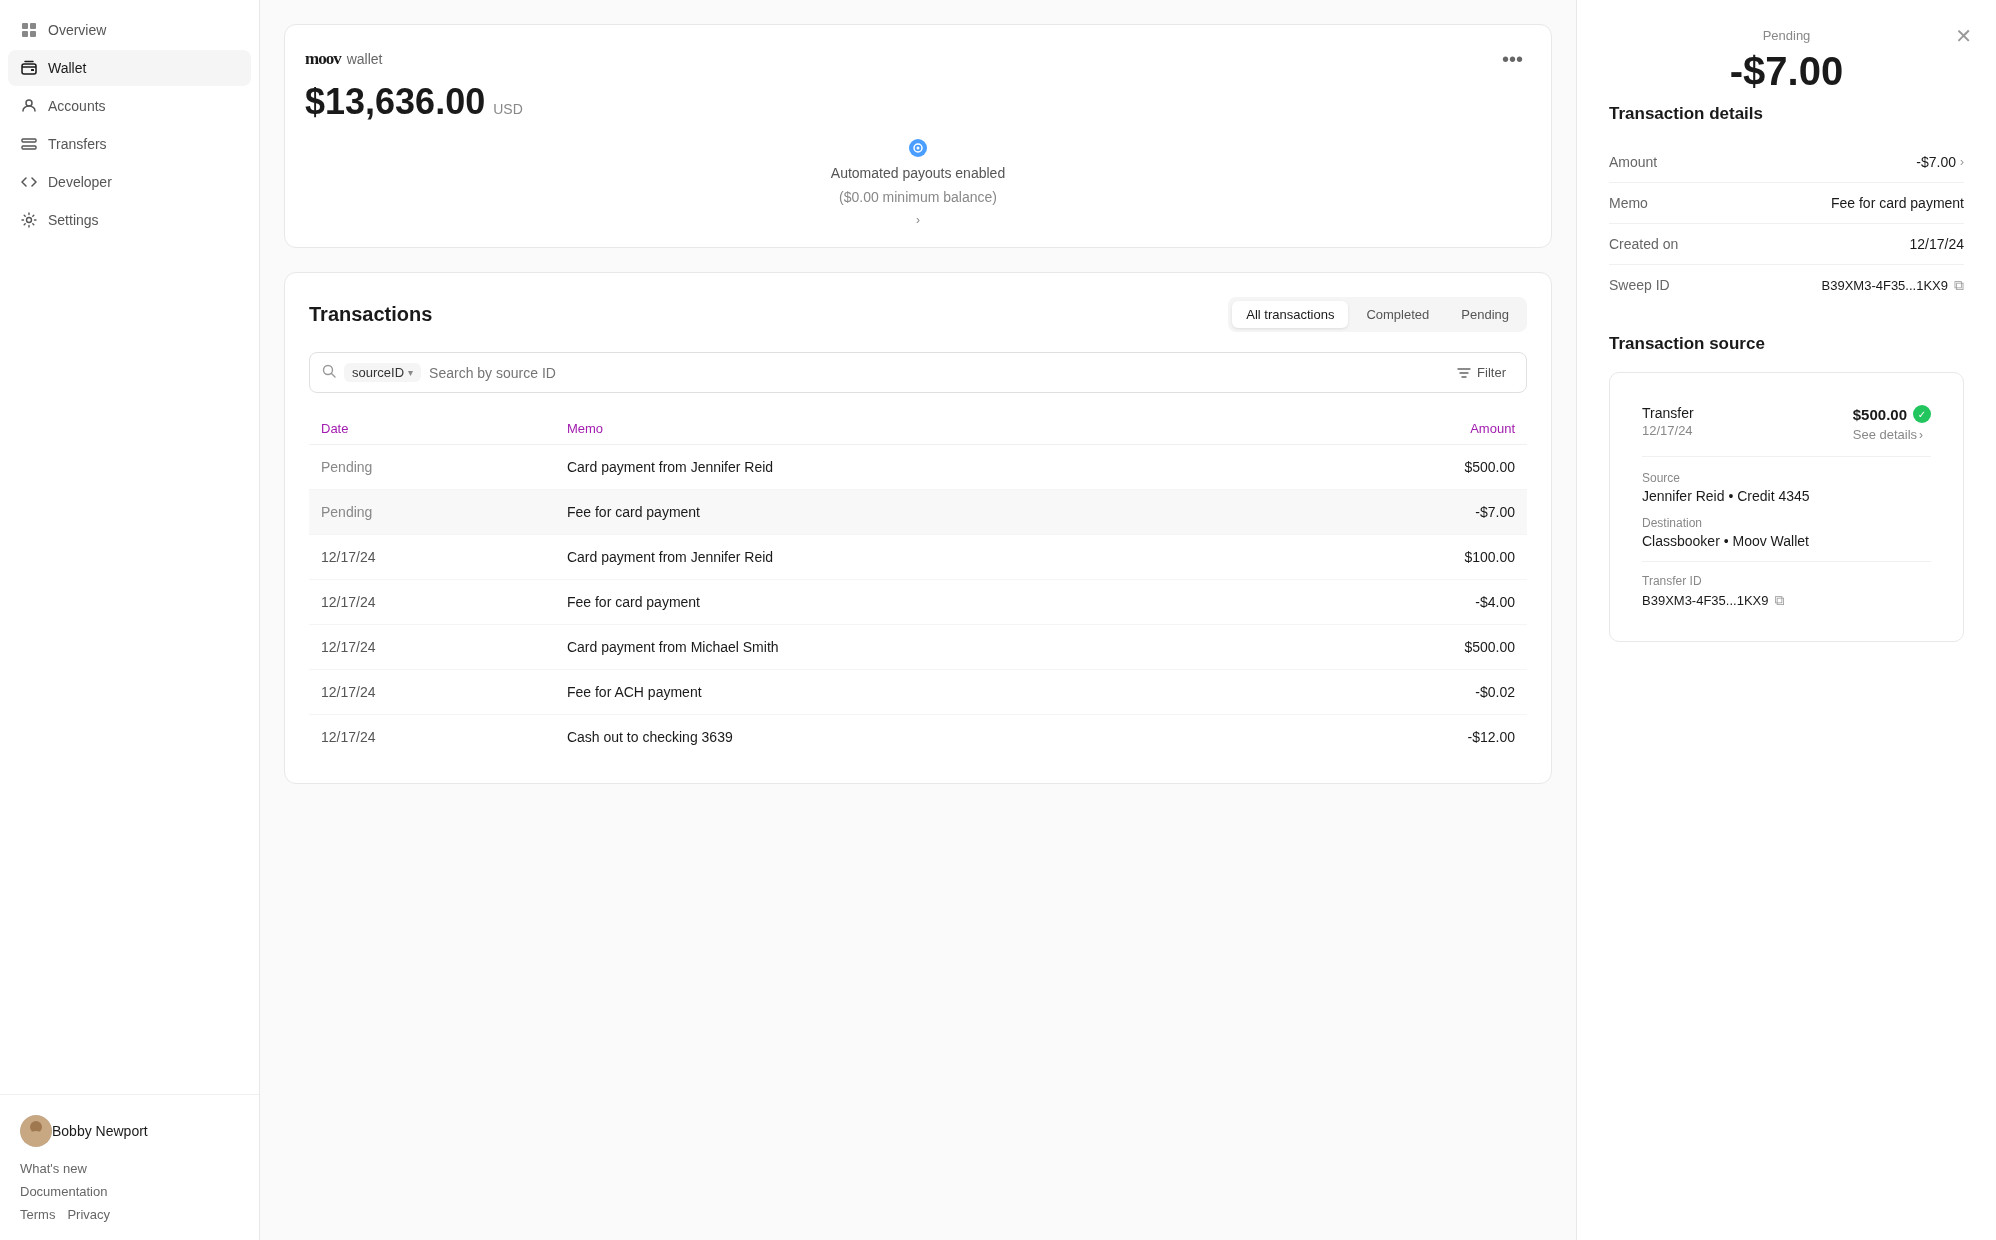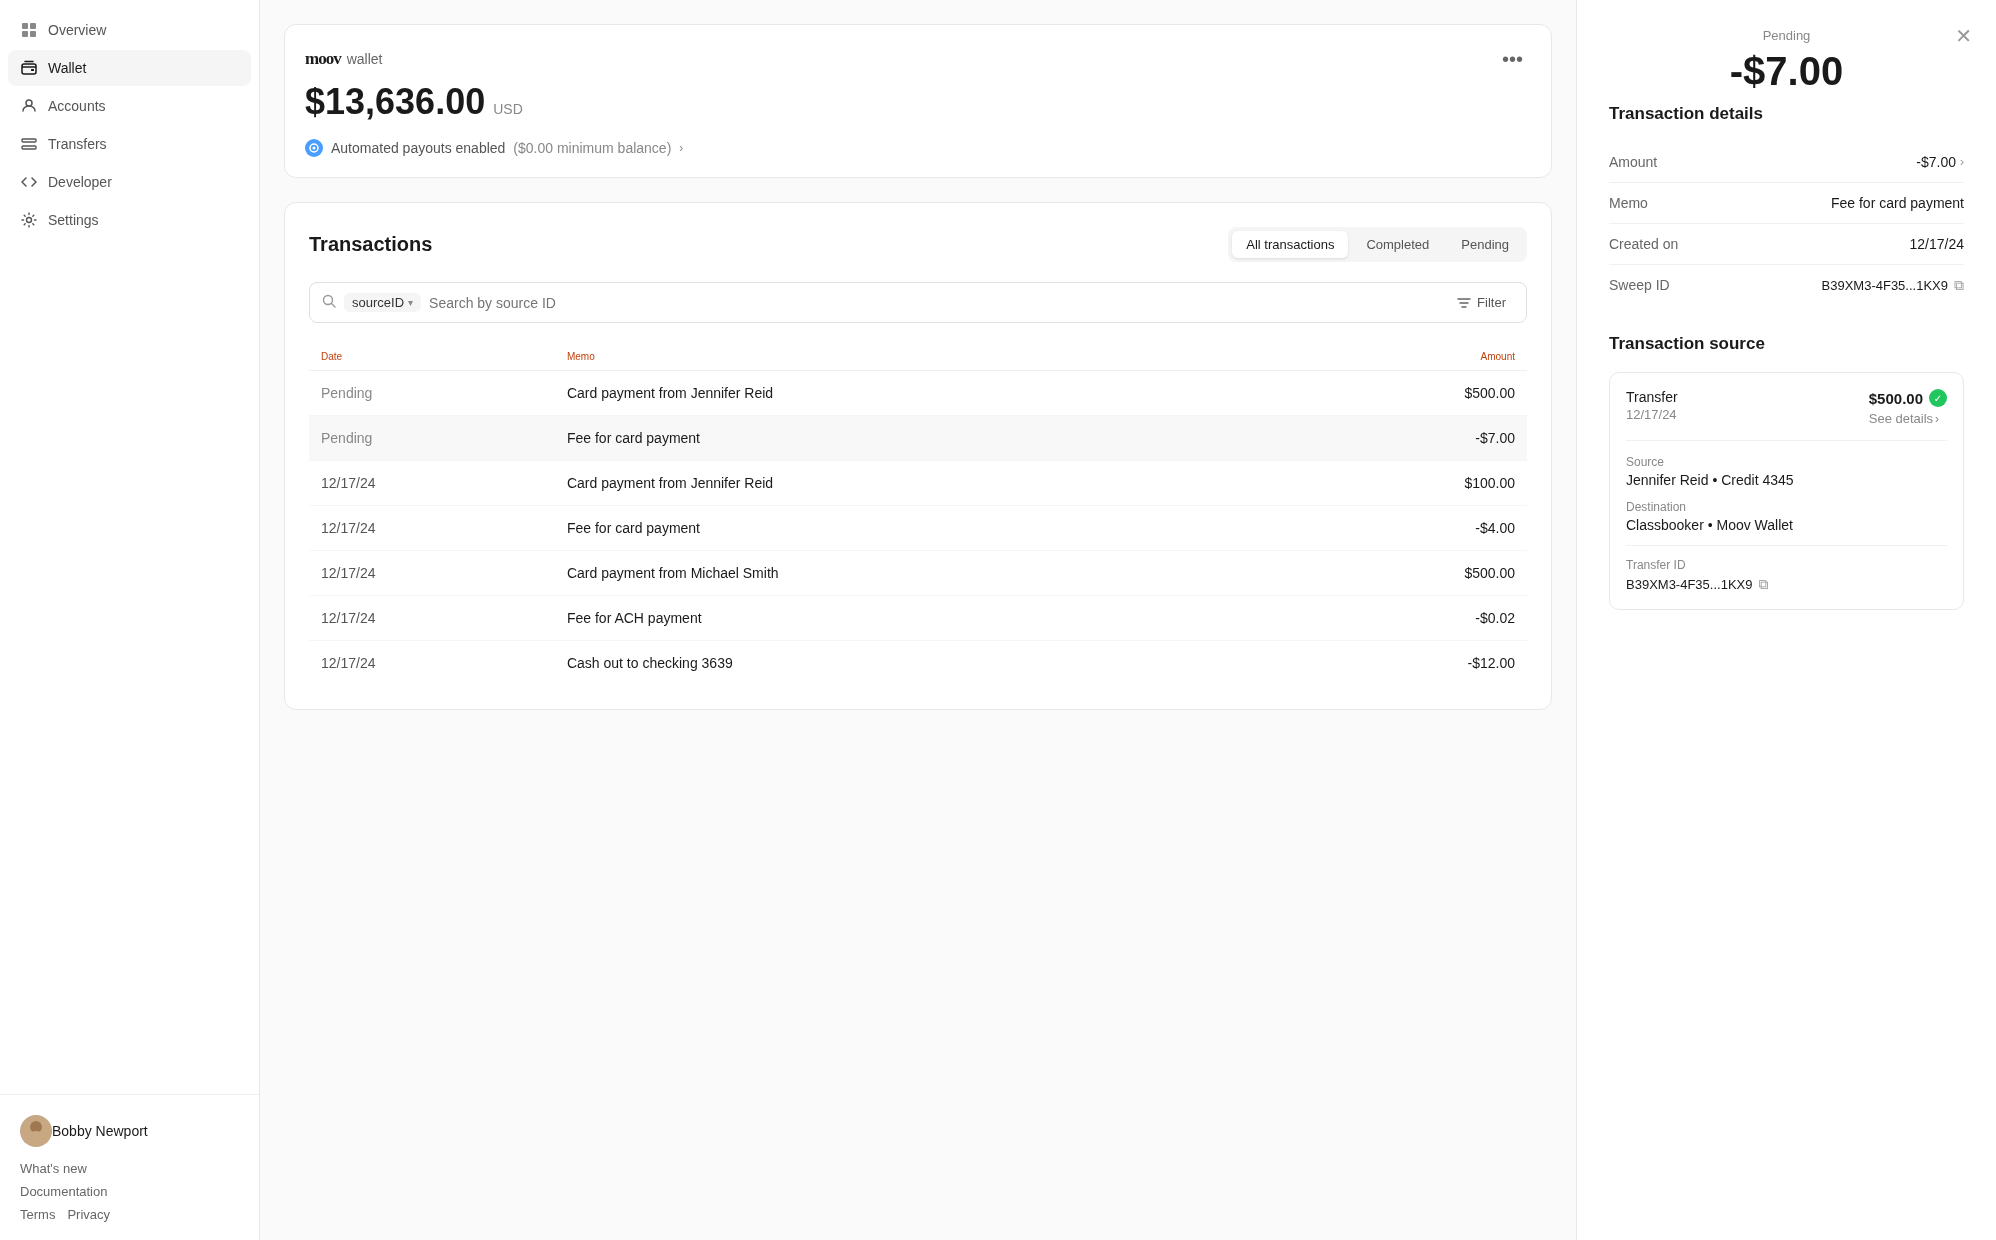--- a/index.html
+++ b/index.html
@@ -30,41 +30,41 @@
     
     .main { flex: 1; overflow-y: auto; background: #fafafa; padding: 24px; }
     .wallet-card { background: #fff; border-radius: 12px; border: 1px solid #e8e8e8; padding: 20px; margin-bottom: 24px; }
     .wallet-header { display: flex; align-items: center; justify-content: space-between; margin-bottom: 8px; }
     .moov-logo { display: flex; align-items: center; gap: 6px; }
     .wallet-label { font-size: 14px; color: #666; }
     .more-btn { background: none; border: none; cursor: pointer; padding: 4px 8px; border-radius: 6px; color: #666; font-size: 20px; line-height: 1; }
     .balance-row { display: flex; align-items: baseline; gap: 8px; margin-bottom: 16px; }
     .balance-amount { font-size: 36px; font-weight: 700; color: #1a1a1a; }
     .balance-currency { font-size: 14px; color: #888; font-weight: 500; }
-    .payout-row { display: flex; align-items: center; gap: 8px; color: #555; font-size: 14px; cursor: pointer; }
+    .payout-row { display: flex; align-items: center; gap: 8px; color: #555; font-size: 14px; cursor: pointer; flex-direction: column; }
     .payout-icon { width: 18px; height: 18px; background: #4a9eff; border-radius: 50%; display: flex; align-items: center; justify-content: center; color: white; font-size: 10px; }
     .payout-arrow { color: #888; font-size: 12px; }
     .payout-min { color: #888; }
 
     
     .transactions-section { background: #fff; border-radius: 12px; border: 1px solid #e8e8e8; padding: 24px; }
     .tx-header { display: flex; align-items: center; justify-content: space-between; margin-bottom: 20px; }
     .tx-title { font-size: 20px; font-weight: 600; }
     .tx-tabs { display: flex; gap: 4px; background: #f5f5f5; border-radius: 8px; padding: 4px; }
     .tx-tab { padding: 6px 14px; border-radius: 6px; cursor: pointer; font-size: 13px; color: #555; border: none; background: none; }
     .tx-tab.active { background: #fff; color: #1a1a1a; font-weight: 500; box-shadow: 0 1px 3px rgba(0,0,0,0.1); }
 
     .search-bar { display: flex; align-items: center; gap: 8px; border: 1px solid #e0e0e0; border-radius: 8px; padding: 8px 12px; margin-bottom: 20px; }
     .search-icon { color: #999; font-size: 14px; }
     .source-filter { display: flex; align-items: center; gap: 4px; font-size: 13px; color: #333; background: #f5f5f5; border-radius: 6px; padding: 2px 8px; cursor: pointer; border: none; }
     .search-input { flex: 1; border: none; outline: none; font-size: 14px; color: #0f172a; background: transparent; }
     .filter-btn { display: flex; align-items: center; gap: 6px; background: none; border: none; cursor: pointer; color: #555; font-size: 13px; margin-left: auto; padding: 4px 8px; border-radius: 6px; }
 
     .tx-table { width: 100%; border-collapse: collapse; }
-    .tx-table th { text-align: left; font-size: 10px; color: #c2410c; font-weight: 500; padding: 8px 12px; border-bottom: 1px solid #f0f0f0; }
+    .tx-table th { text-align: left; font-size: 13px; color: #a21caf; font-weight: 500; padding: 8px 12px; border-bottom: 1px solid #f0f0f0; }
     .tx-table th.amount-col { text-align: right; }
     .tx-table td { padding: 14px 12px; border-bottom: 1px solid #f5f5f5; font-size: 14px; }
     .tx-table tr:last-child td { border-bottom: none; }
     .tx-table tr.highlighted { background: #f8f8f8; }
     .tx-date { color: #555; }
     .tx-pending { color: #888; }
     .tx-memo { color: #1a1a1a; }
     .tx-amount { text-align: right; font-weight: 500; }
     .tx-amount.positive { color: #1a1a1a; }
     .tx-amount.negative { color: #1a1a1a; }
@@ -82,21 +82,21 @@
     .detail-row { display: flex; align-items: flex-start; justify-content: space-between; padding: 12px 0; border-bottom: 1px solid #f0f0f0; }
     .detail-row:last-child { border-bottom: none; }
     .detail-label { font-size: 14px; color: #666; }
     .detail-value { font-size: 14px; color: #1a1a1a; text-align: right; max-width: 220px; }
     .detail-value.link { display: flex; align-items: center; gap: 4px; color: #1a1a1a; cursor: pointer; }
     .sweep-id { display: flex; align-items: center; gap: 6px; font-size: 13px; }
     .copy-icon { cursor: pointer; color: #999; font-size: 14px; }
     .amount-link { display: flex; align-items: center; gap: 4px; cursor: pointer; }
     .chevron-right { font-size: 12px; color: #999; }
 
-    .tx-source-card { border: 1px solid #e8e8e8; border-radius: 10px; padding: 16px; margin-top: 12px; }
+    .tx-source-card { border: 1px solid #e8e8e8; border-radius: 10px; padding: 32px; margin-top: 12px; }
     .source-header { display: flex; justify-content: space-between; align-items: flex-start; margin-bottom: 14px; padding-bottom: 14px; border-bottom: 1px solid #f0f0f0; }
     .source-transfer { font-size: 14px; font-weight: 500; color: #1a1a1a; }
     .source-date { font-size: 13px; color: #888; margin-top: 2px; }
     .source-amount { display: flex; align-items: center; gap: 6px; }
     .source-amount-val { font-size: 15px; font-weight: 600; }
     .green-check { width: 18px; height: 18px; background: #22c55e; border-radius: 50%; display: flex; align-items: center; justify-content: center; color: white; font-size: 10px; flex-shrink: 0; }
     .see-details { font-size: 13px; color: #888; cursor: pointer; display: flex; align-items: center; gap: 2px; margin-top: 4px; }
 
     .source-info-row { margin-bottom: 12px; }
     .source-info-label { font-size: 12px; color: #888; margin-bottom: 3px; }

